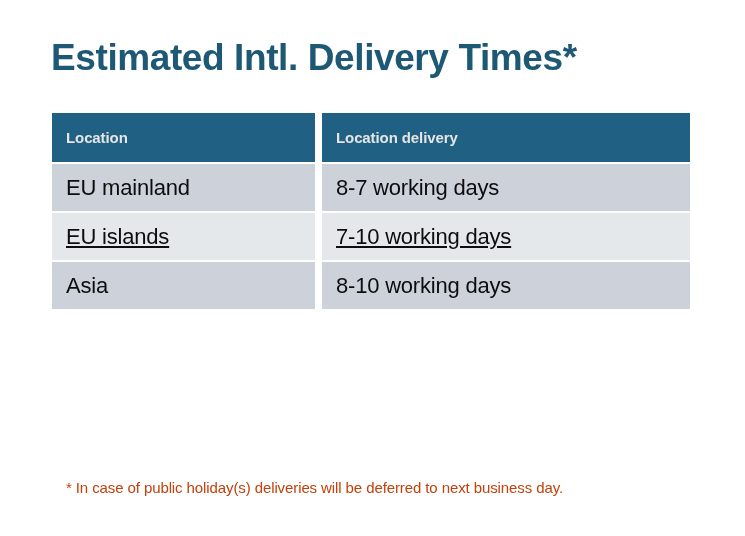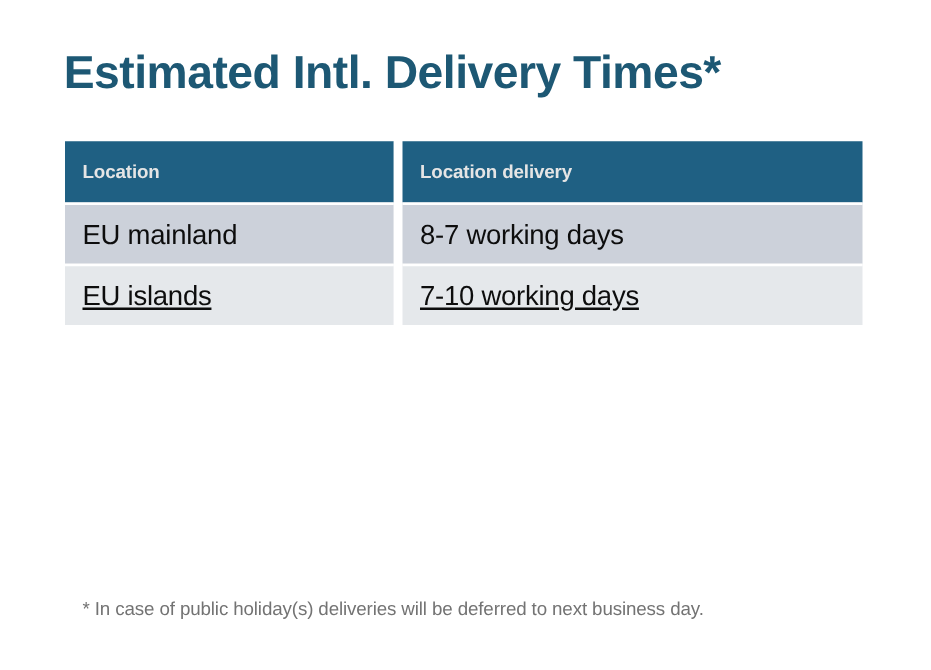--- a/index.html
+++ b/index.html
@@ -90,21 +90,21 @@
   .delivery-table thead tr th {
     border-bottom: 0;
   }
 
   
   .footnote {
     position: absolute;
     left: 66px;
     top: 479px;
     font-size: 15px;
-    color: #737373;
+    color: #c2410c;
     letter-spacing: -0.1px;
     white-space: nowrap;
   }
 </style>
 </head>
 <body>
 
 <div class="page">
 
   <div class="page-title">Estimated Intl. Delivery Times*</div>
@@ -126,18 +126,23 @@
       <tr class="row-dark">
         <td class="data-cell">EU mainland</td>
         <td class="gap-cell"></td>
         <td class="data-cell">8-7 working days</td>
       </tr>
       <tr class="row-light">
         <td class="data-cell">EU islands</td>
         <td class="gap-cell"></td>
         <td class="data-cell">7-10 working days</td>
       </tr>
+      <tr class="row-dark">
+        <td class="data-cell">Asia</td>
+        <td class="gap-cell"></td>
+        <td class="data-cell">8-10 working days</td>
+      </tr>
     </tbody>
   </table>
 
   <div class="footnote">* In case of public holiday(s) deliveries will be deferred to next business day.</div>
 
 </div>
 
 </body></html>

